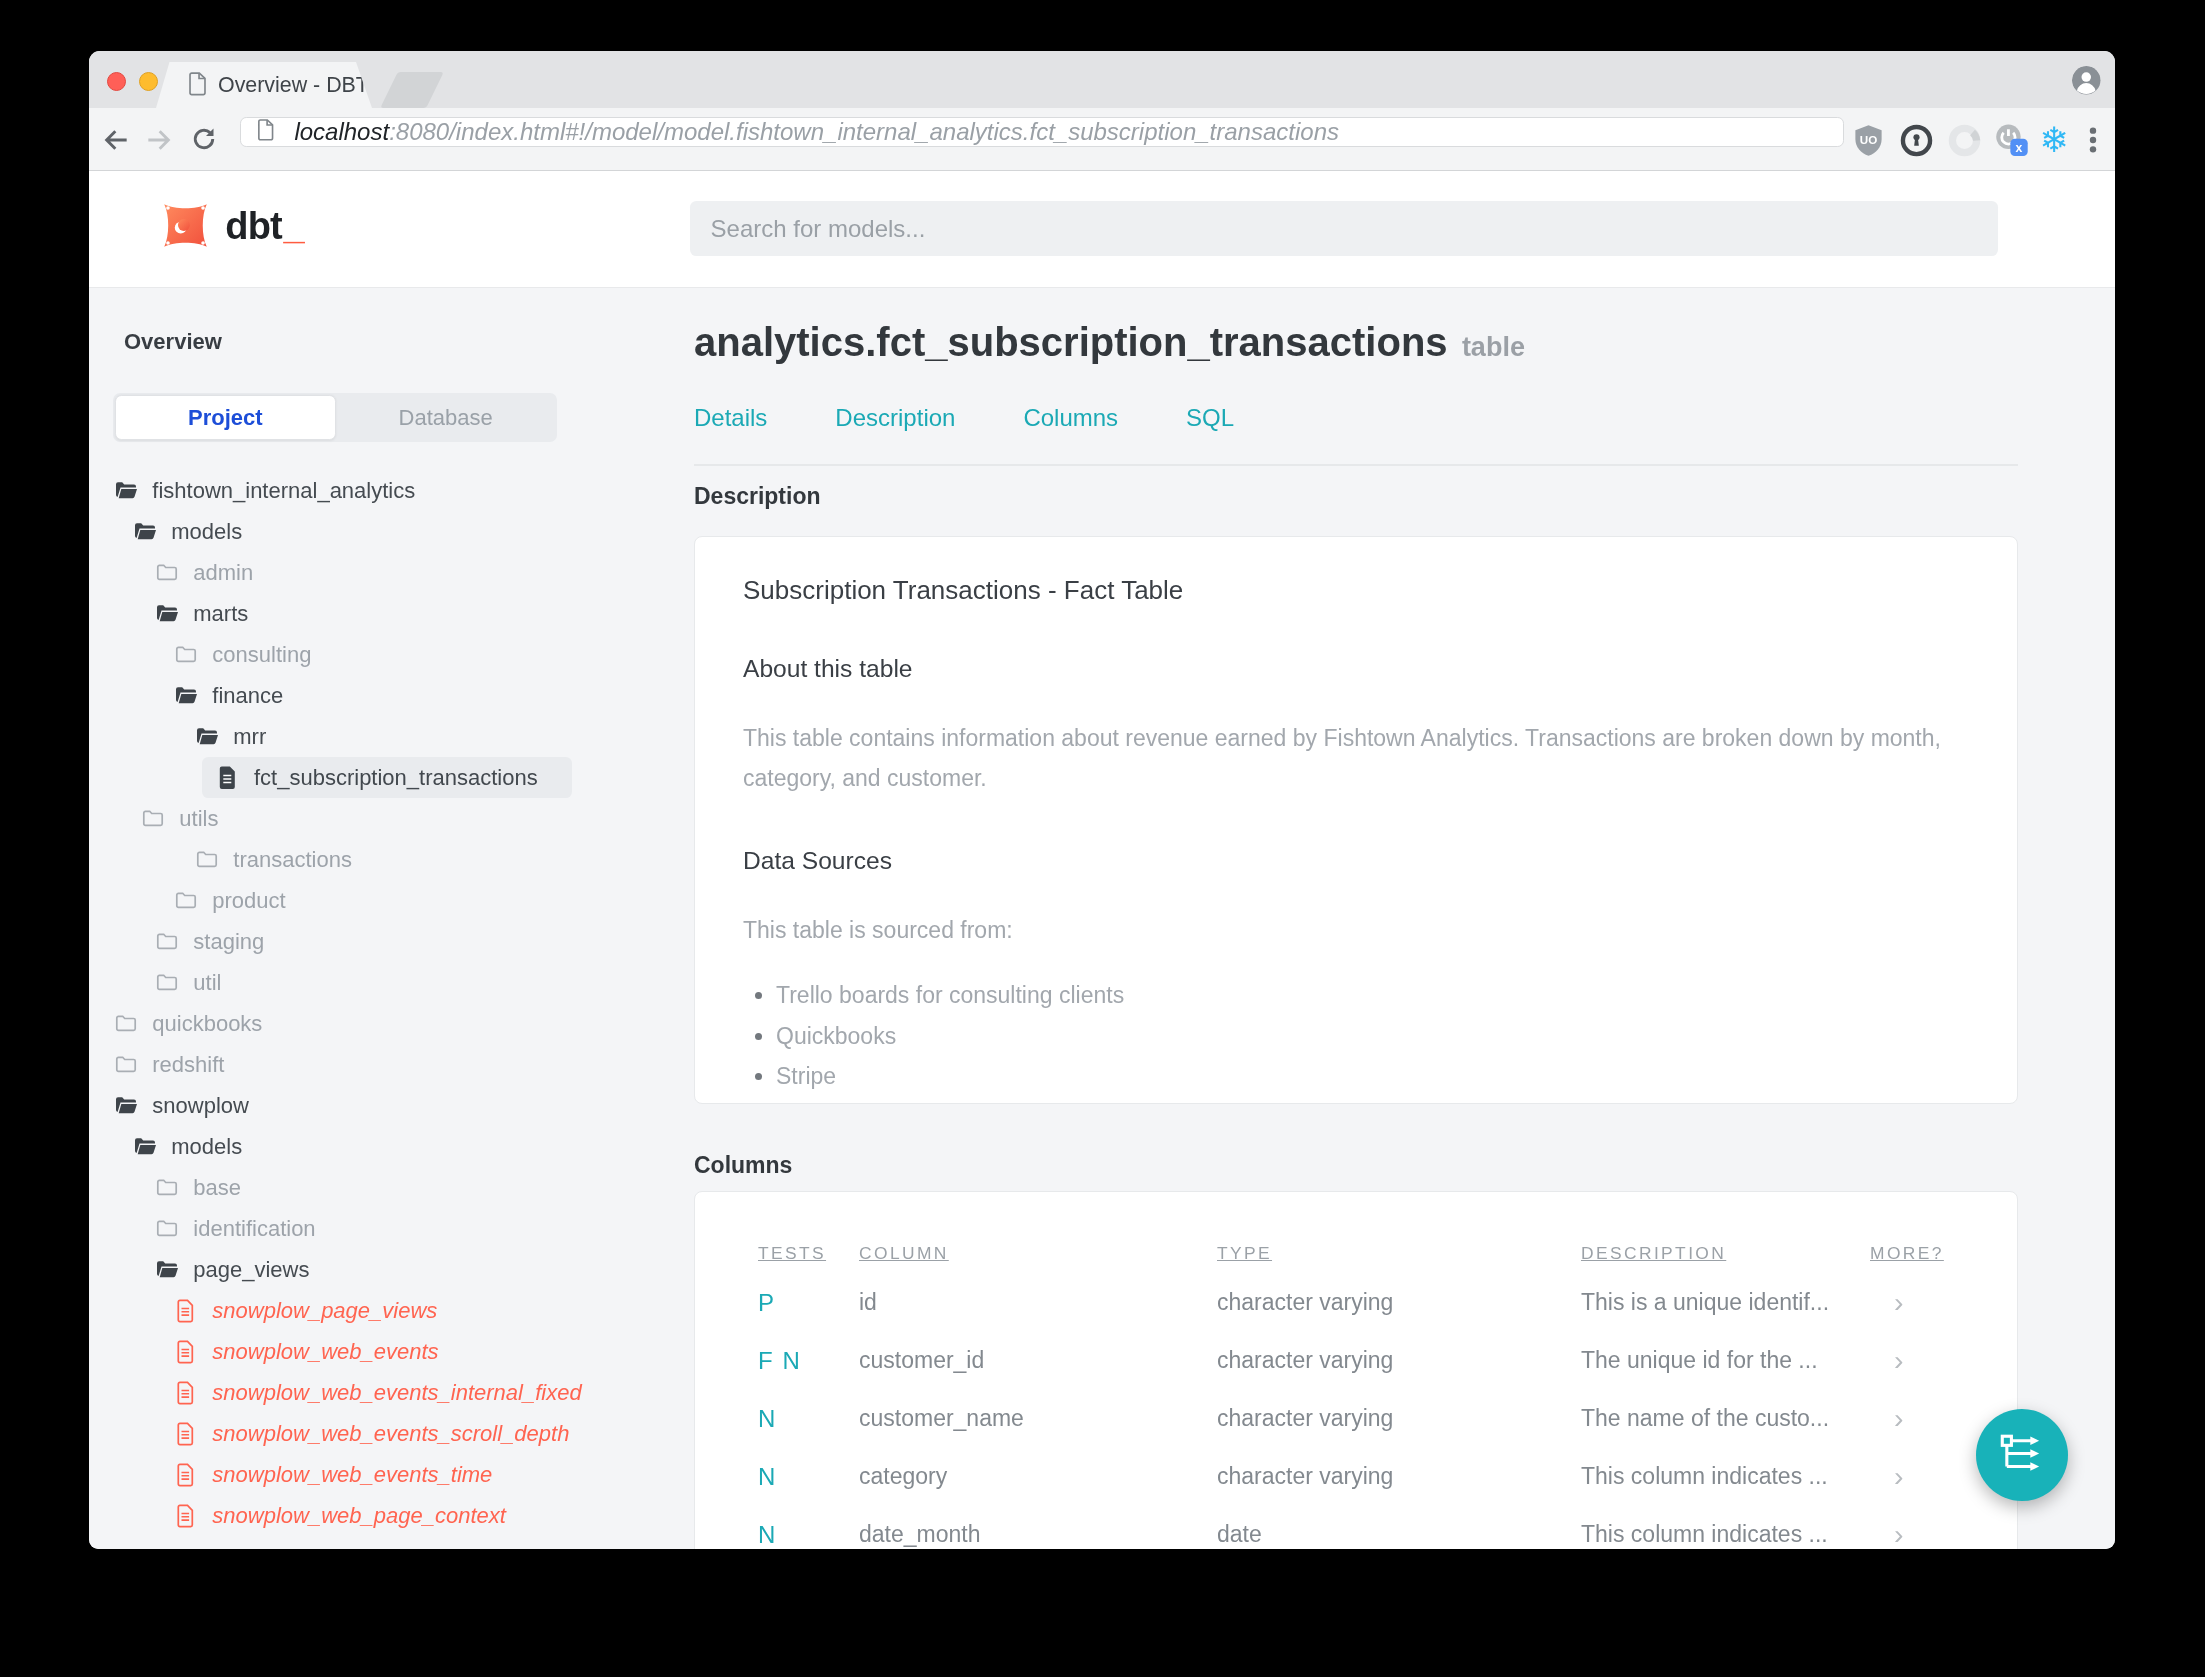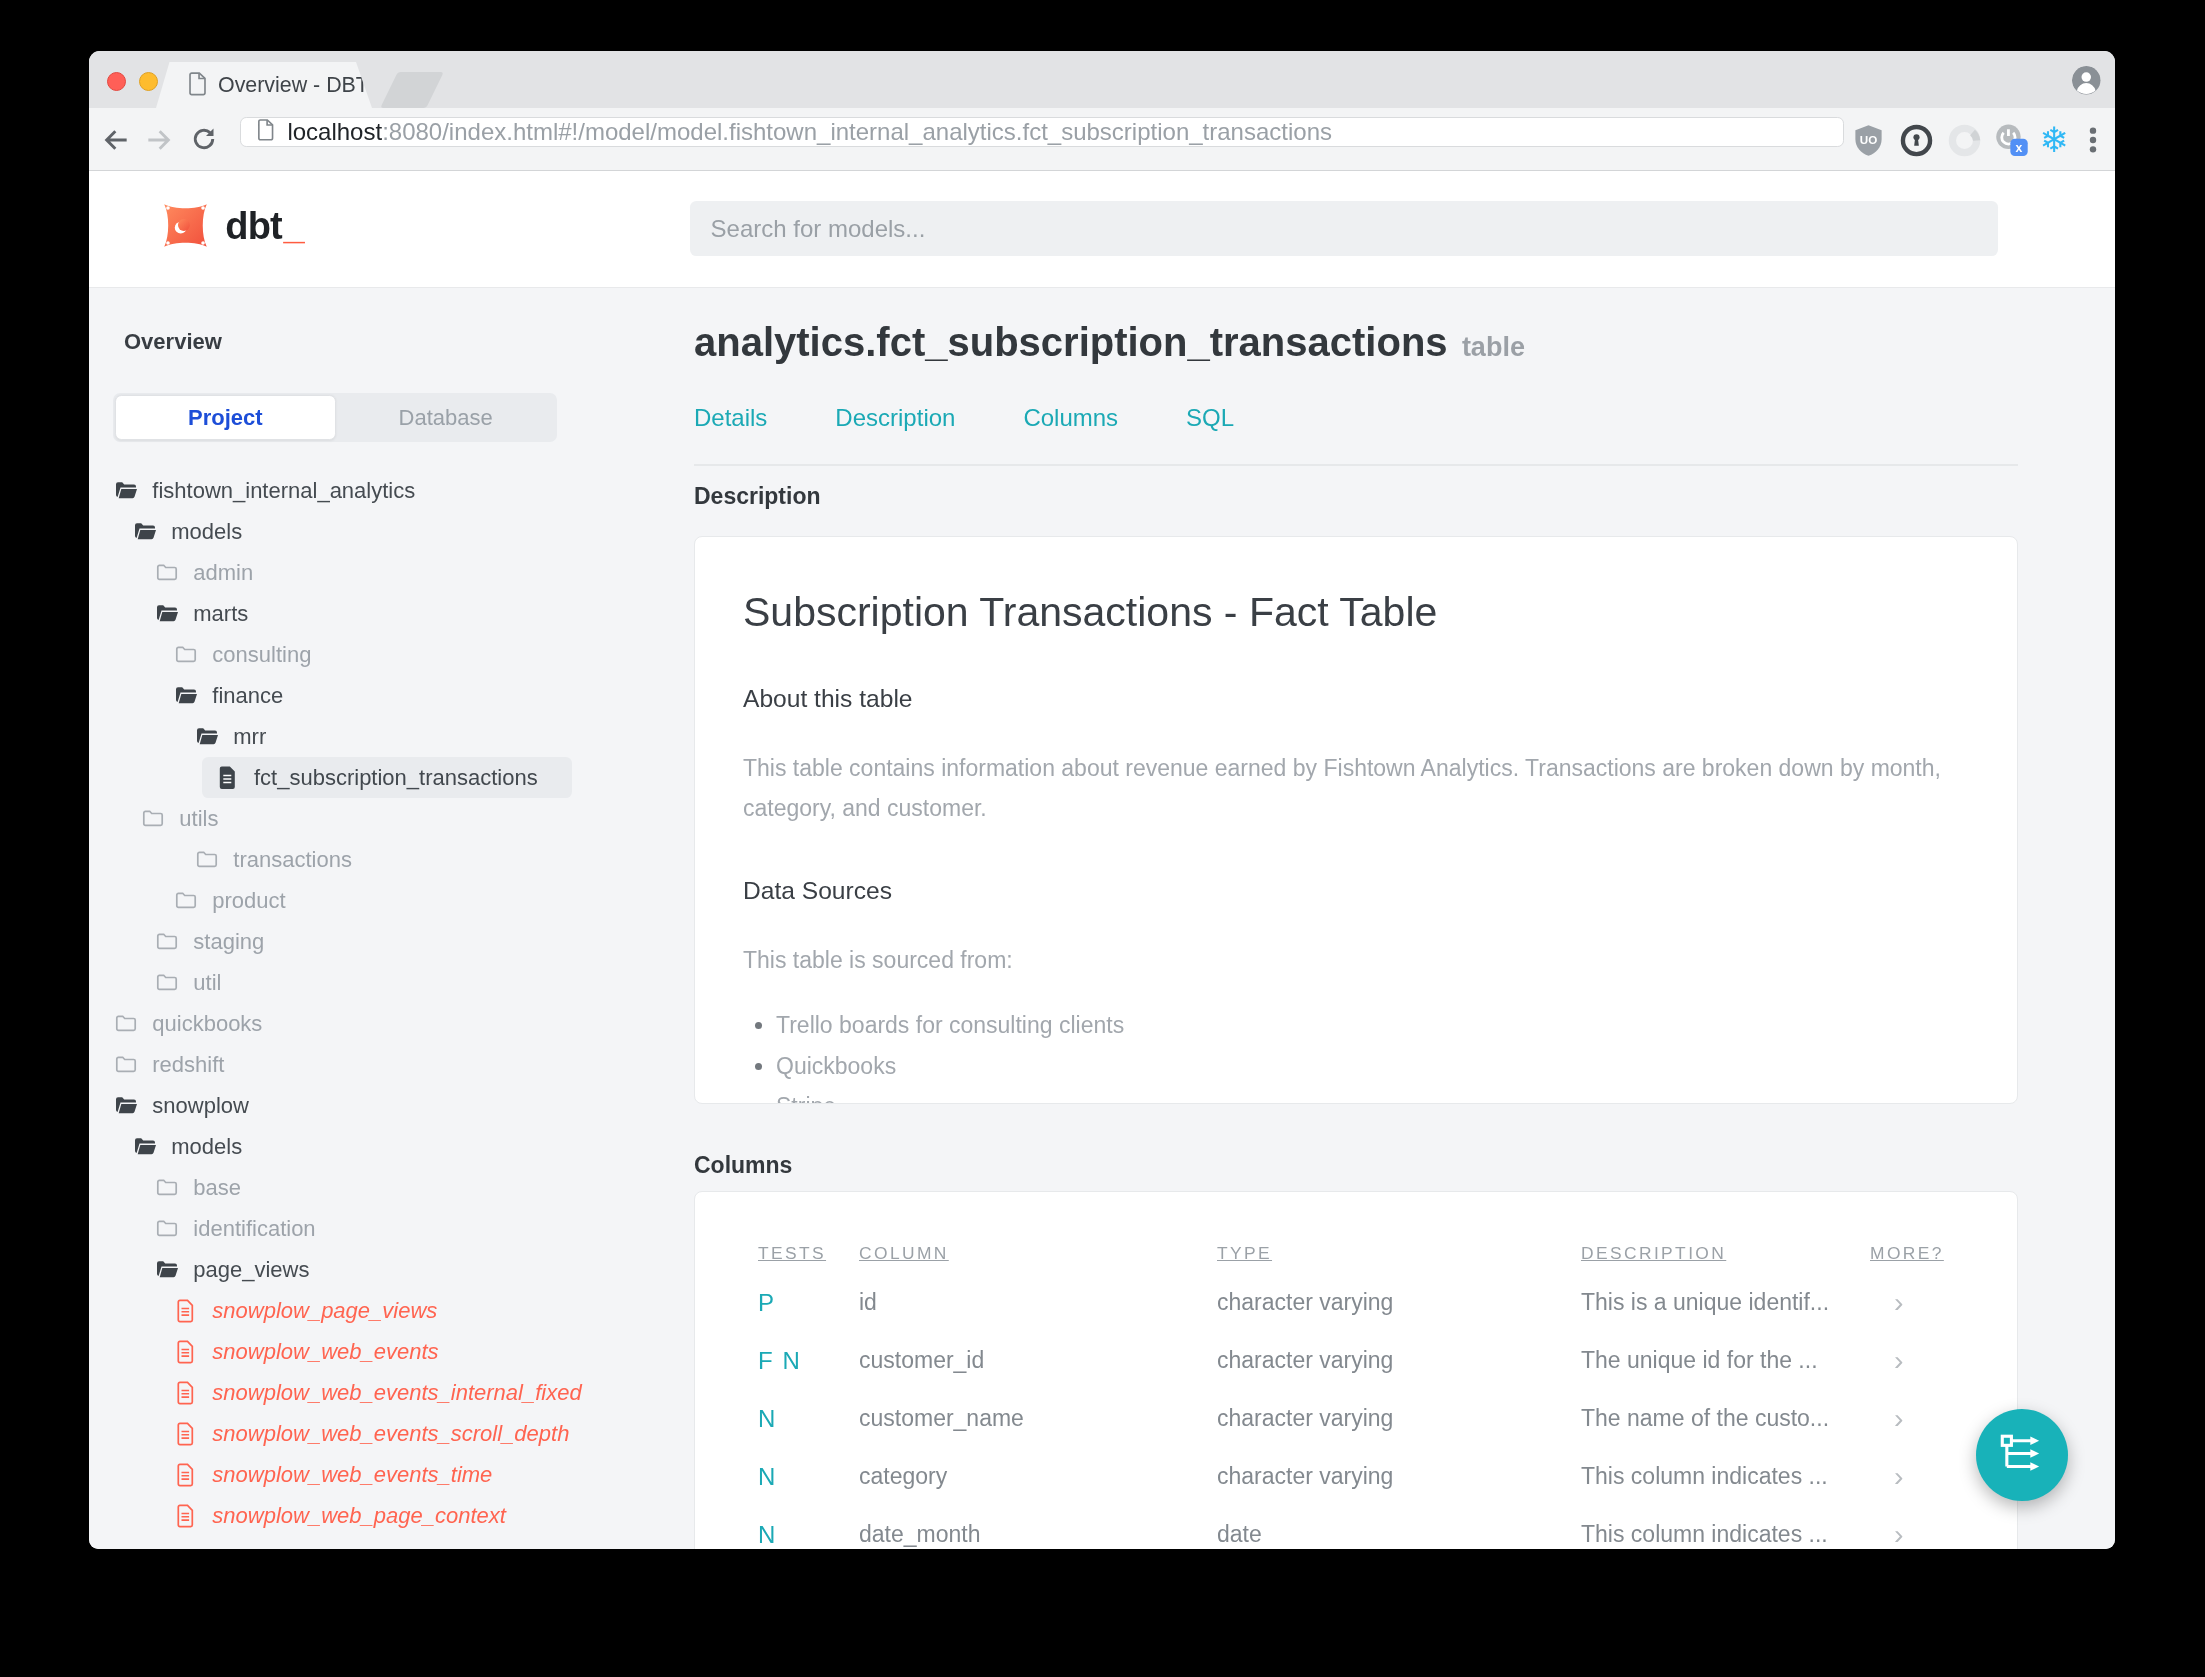--- a/index.html
+++ b/index.html
@@ -18,21 +18,21 @@
          clip-path:polygon(13.5px 0, calc(100% - 16px) 0, 100% 100%, 0 100%);
          display:flex; align-items:center; padding:0 24px 0 32px; gap:11px; }
   .tab-title { font-size:21.4px; color:#3f4449; white-space:nowrap; flex:1; }
   .tab-close { font-size:20.6px; color:#5f6368; }
   .tab-stub { position:absolute; left:300px; top:20.6px; width:46px; height:36px; background:#d2d4d6; transform:skewX(-26deg); border-radius:3.2px; }
   .avatar { position:absolute; left:1983px; top:15px; width:28.5px; height:28.5px; border-radius:50%; overflow:hidden; }
 
   .toolbar { position:absolute; left:0; top:57px; width:100%; height:63px; background:#f3f4f5; border-bottom:1.6px solid #d3d5d7; }
   .navbtn { position:absolute; top:16px; width:32px; height:32px; }
   .urlbar { position:absolute; left:151px; top:8.7px; width:1604px; height:30px; background:#fff;
-            border:1.6px solid #d9dbdd; border-radius:6.3px; display:flex; align-items:center; padding:0 16px; gap:13px; }
+            border:1.6px solid #d9dbdd; border-radius:6.3px; display:flex; align-items:center; padding:0 16px; gap:20px;font-style:italic; }
   .url-host { font-size:24px; color:#202428; }
   .url-rest { font-size:24px; color:#9aa0a6; white-space:nowrap; overflow:hidden; }
   .ext { position:absolute; top:14.3px; width:36px; height:36px; display:flex; align-items:center; justify-content:center; }
 
   
   .site-header { position:absolute; left:0; top:120px; width:100%; height:117px; background:#fff; border-bottom:1.6px solid #e8e9eb; }
   .logo { position:absolute; left:71px; top:28.5px; display:flex; align-items:center; gap:14.3px; }
   .logo-text { font-size:38px; font-weight:700; color:#1f2226; letter-spacing:-0.8px; }
   .logo-underscore { font-size:38px; font-weight:700; color:#ff5c40; margin-left:1.6px; }
   .search { position:absolute; left:601px; top:30px; width:1308px; height:55px; background:#eef0f2; border-radius:6.3px;
@@ -67,21 +67,21 @@
   .mainnav { position:absolute; left:0; top:116px; display:flex; gap:68px; }
   .navlink { font-size:24px; color:#1ba9b5; text-decoration:none; }
   .main-divider { position:absolute; left:0; top:176px; width:100%; height:1.6px; background:#e6e8ea; }
   .section-label { position:absolute; left:0; font-size:23px; font-weight:700; color:#33383d; }
   .lbl-desc { top:195px; } .lbl-cols { top:864px; }
 
   .card { position:absolute; left:0; width:1324px; background:#fff; border:1.6px solid #e7e9eb; border-radius:8px; }
   .card1 { top:248px; height:568px; padding:8px 48px 0 48px; overflow:hidden; }
   .card2 { top:903px; height:658px; padding:32px 63px 0 63px; }
 
-  .doc-h2 { margin-top:44px; font-size:41px; font-weight:500; color:#3a3f45; }
+  .doc-h2 { margin-top:30px; font-size:26px; font-weight:500; color:#3a3f45; }
   .doc-h3 { margin-top:49px; font-size:24.6px; font-weight:500; color:#3a3f45; }
   .doc-p  { margin-top:35px; font-size:23px; color:#a2a7ad; line-height:40px; max-width:1237px; }
   .doc-ul { margin-top:32px; padding-left:33px; }
   .doc-ul li { font-size:23px; color:#a2a7ad; margin-bottom:13.5px; }
   .doc-ul li::marker { color:#73787e; }
 
   .trow { display:grid; grid-template-columns:101px 358px 364px 289px 1fr; align-items:center; height:58px; }
   .thead-row { height:40px; margin-top:9.5px; }
   .th { font-size:17.4px; letter-spacing:2.4px; color:#9ba1a7;text-decoration:underline; }
   .td { font-size:23px; color:#83898f; white-space:nowrap; overflow:hidden; }

